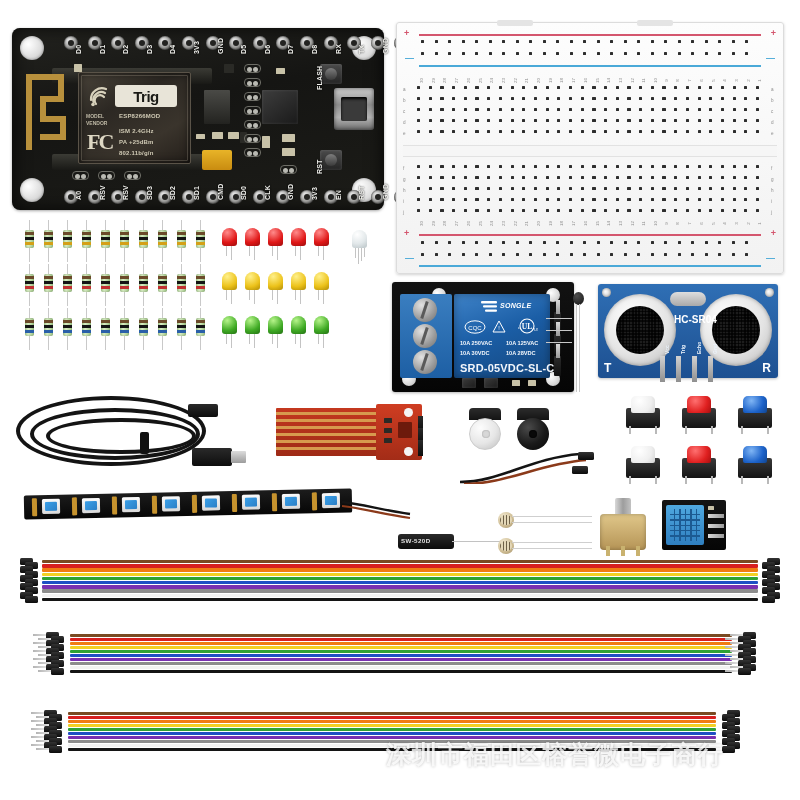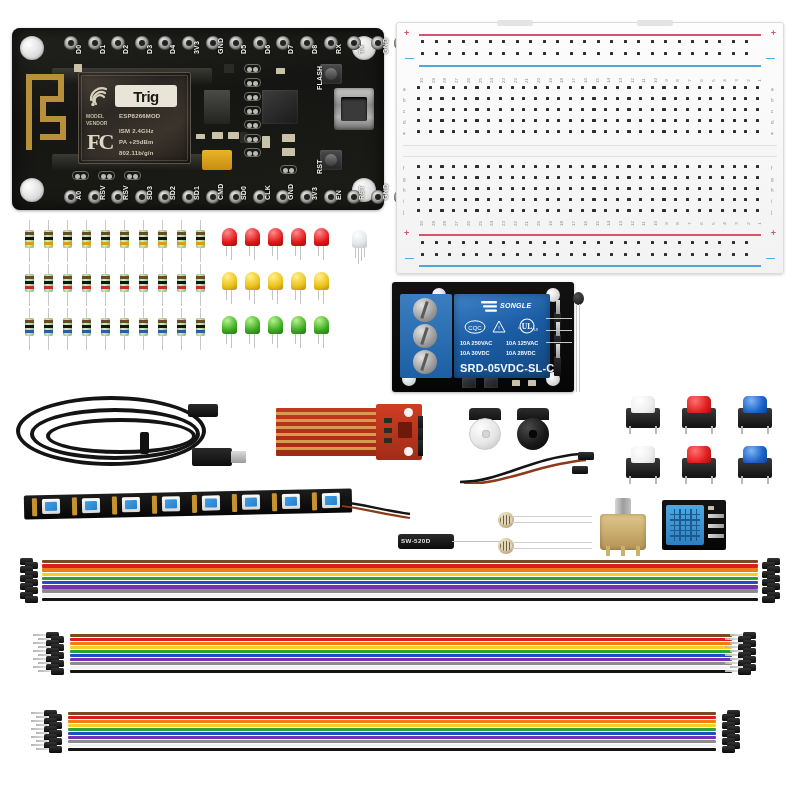--- a/index.html
+++ b/index.html
@@ -1276,20 +1276,40 @@
     </div>
     <div class="relay-pin" style="left:162px;top:30px;"></div>
     <div class="relay-pin" style="left:162px;top:52px;"></div>
     <div class="relay-pin" style="left:162px;top:74px;"></div>
     <div class="chip-sq" style="left:70px;bottom:4px;width:14px;height:10px;"></div>
     <div class="chip-sq" style="left:92px;bottom:4px;width:14px;height:10px;"></div>
     <div class="smd" style="left:120px;bottom:6px;width:8px;height:6px;"></div>
     <div class="smd" style="left:136px;bottom:6px;width:8px;height:6px;"></div>
   </div>
 
+  <div class="abs ultra">
+    <div class="transducer" style="left:6px;top:10px;"></div>
+    <div class="transducer" style="right:6px;top:10px;"></div>
+    <div class="xtal"></div>
+    <div class="ultra-txt" style="left:76px;top:30px;font-size:10px;">HC-SR04</div>
+    <div class="ultra-txt" style="left:6px;bottom:3px;font-size:12px;">T</div>
+    <div class="ultra-txt" style="right:7px;bottom:3px;font-size:12px;">R</div>
+    <div id="ultra-pins">
+        <div class="ultra-pin" style="left: 62px; top: 72px;"></div>
+        <div class="ultra-pin-lbl" style="left: 66px; top: 70px;">Vcc</div>
+        <div class="ultra-pin" style="left: 78px; top: 72px;"></div>
+        <div class="ultra-pin-lbl" style="left: 82px; top: 70px;">Trig</div>
+        <div class="ultra-pin" style="left: 94px; top: 72px;"></div>
+        <div class="ultra-pin-lbl" style="left: 98px; top: 70px;">Echo</div>
+        <div class="ultra-pin" style="left: 110px; top: 72px;"></div>
+        <div class="ultra-pin-lbl" style="left: 114px; top: 70px;">Gnd</div>
+      </div>
+    <div class="mnt-hole" style="left:4px;top:4px;width:9px;height:9px;"></div>
+    <div class="mnt-hole" style="right:4px;top:4px;width:9px;height:9px;"></div>
+  </div>
 
   <div class="abs thermistor">
     <div class="therm-bead"></div>
     <div class="therm-lead" style="left:4px;"></div>
     <div class="therm-lead" style="left:7px;"></div>
   </div>
   <div class="abs" style="left:546px;top:318px;width:26px;height:1.2px;background:#c7c7c7;"></div>
   <div class="abs" style="left:546px;top:330px;width:26px;height:1.2px;background:#c7c7c7;"></div>
   <div class="abs" style="left:546px;top:342px;width:26px;height:1.2px;background:#c7c7c7;"></div>
 
@@ -1522,13 +1542,14 @@
       <div class="hdr-blk male" style="left: 15px; top: 32px;"></div>
       <div class="hdr-blk" style="right: 15px; top: 32px;"></div>
       <div class="wire" style="background: rgb(242, 242, 242); left: 34px; right: 34px; top: 38px;"></div>
       <div class="hdr-blk male" style="left: 10px; top: 36px;"></div>
       <div class="hdr-blk" style="right: 10px; top: 36px;"></div>
       <div class="wire" style="background: rgb(20, 20, 20); left: 34px; right: 34px; top: 42px;"></div>
       <div class="hdr-blk male" style="left: 15px; top: 40px;"></div>
       <div class="hdr-blk" style="right: 15px; top: 40px;"></div>
     </div>
 
+  <div class="watermark">深圳市福田区榕誉微电子商行</div>
 </div>
 
 </body></html>

